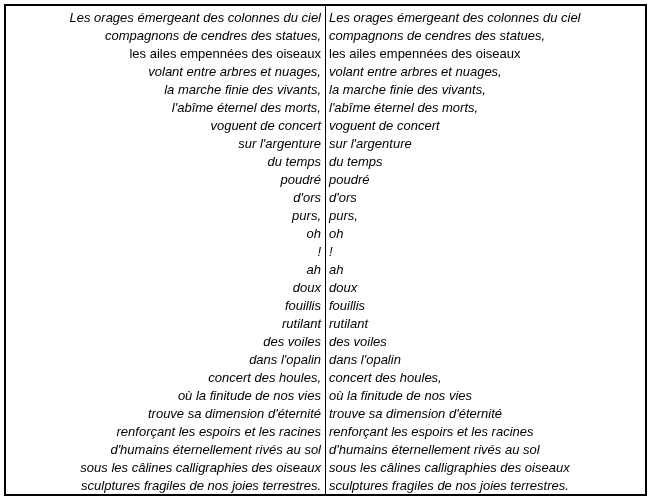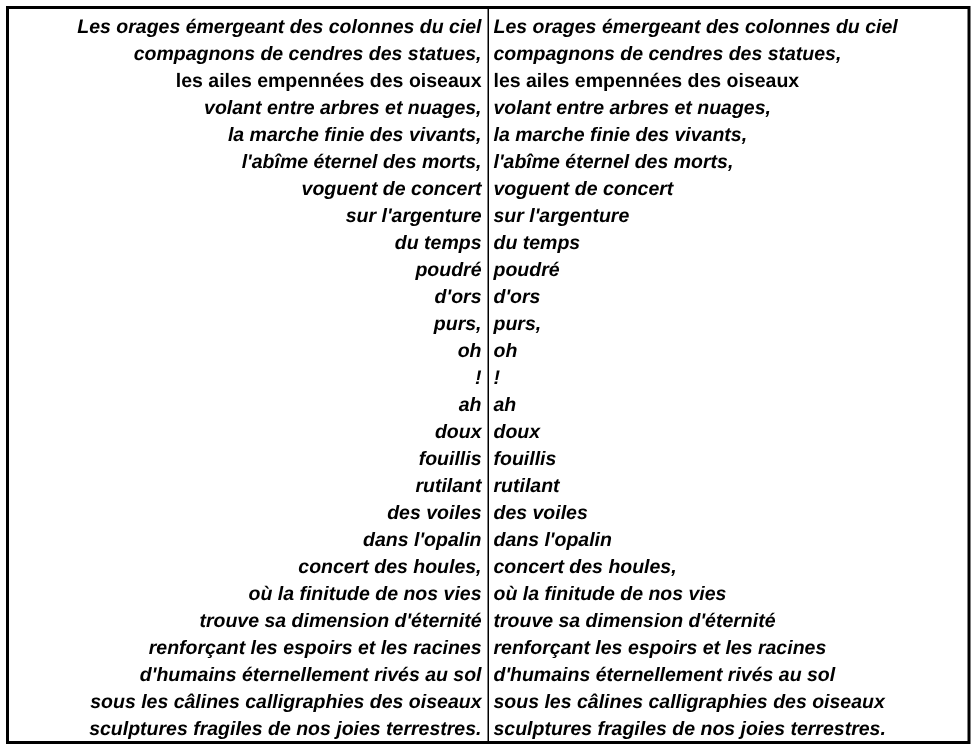--- a/index.html
+++ b/index.html
@@ -43,21 +43,20 @@
     border-right: 1px solid #000000;
     padding-right: 4px;
   }
   .cell-right {
     flex: 1 1 auto;
     text-align: left;
     padding-left: 3px;
   }
   .poem-line {
     height: 18px;
-    font-weight: bold;
   }
   .poem-line.upright {
     font-style: normal;
   }
 </style>
 </head>
 <body>
 
 <div class="poem-table">
   <div class="cell cell-left">

